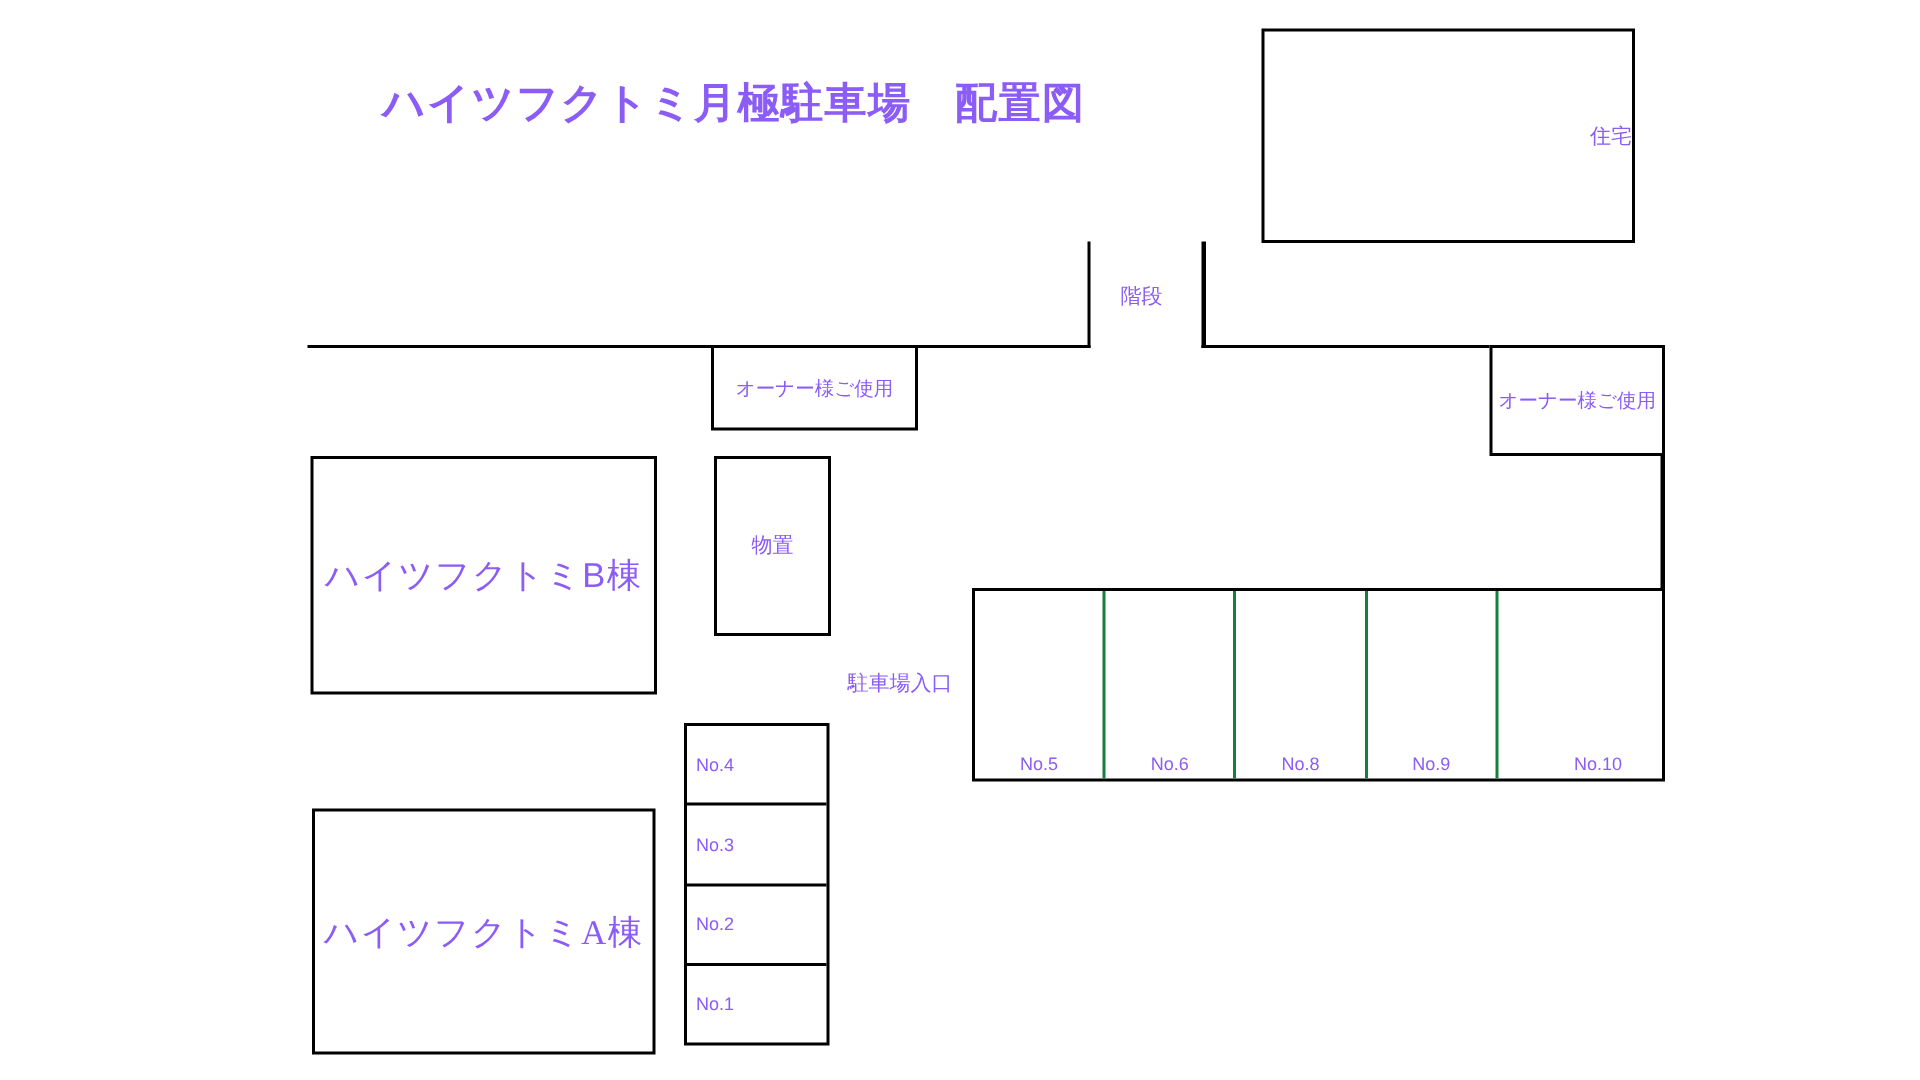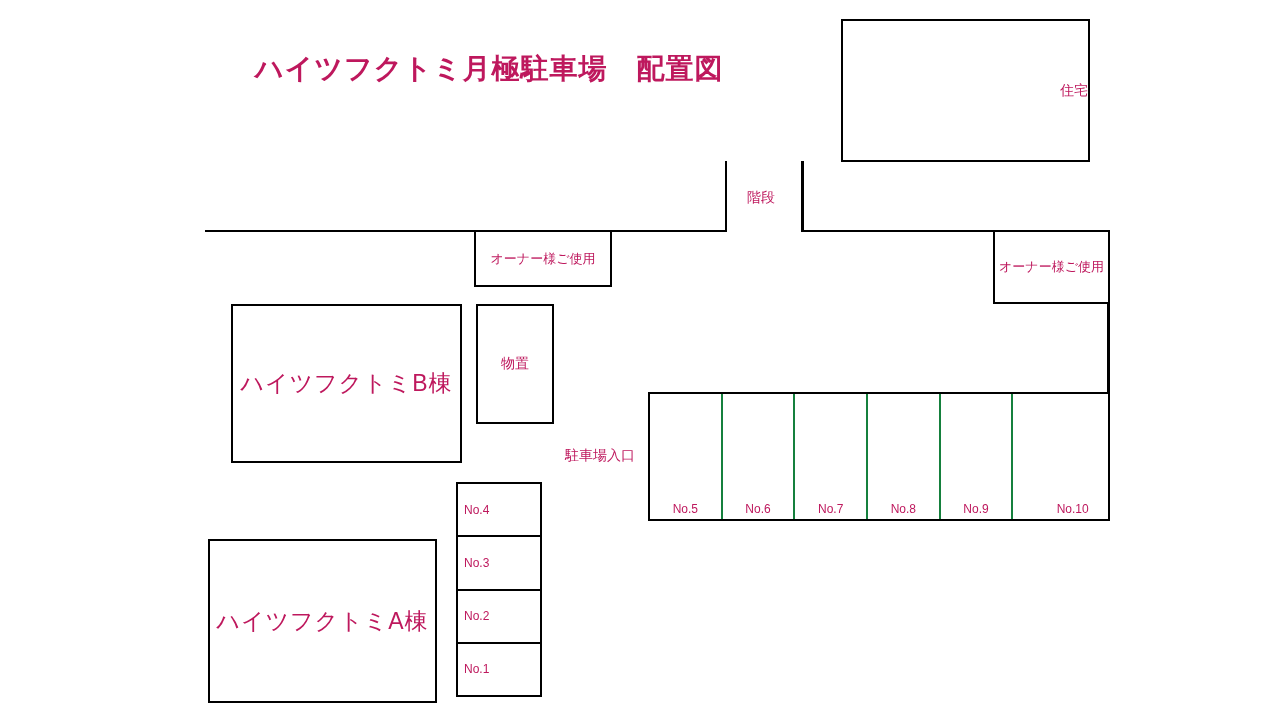--- a/index.html
+++ b/index.html
@@ -6,21 +6,21 @@
     margin: 0;
     padding: 0;
     background: #ffffff;
   }
   .canvas {
     position: relative;
     width: 1280px;
     height: 720px;
     background: #ffffff;
     font-family: "Liberation Sans", "DejaVu Sans", sans-serif;
-    color: #be185d;
+    color: #8b5cf6;
     overflow: hidden;
   }
   .abs { position: absolute; }
 
   .title {
     font-size: 28px;
     font-weight: bold;
     letter-spacing: 1px;
     white-space: nowrap;
   }
@@ -103,56 +103,53 @@
   <div class="box" style="left:474px; top:230px; width:138px; height:57px;">
     <span class="label-sm">オーナー様ご使用</span>
   </div>
 
   <div class="box" style="left:993px; top:230px; width:117px; height:74px;">
     <span class="label-sm">オーナー様ご使用</span>
   </div>
 
   <div class="line" style="left:1107px; top:303px; width:3px; height:91px;"></div>
 
-  <div class="box" style="left:207px; top:304px; width:231px; height:159px;margin-left:24px;">
+  <div class="box" style="left:207px; top:304px; width:231px; height:159px;">
     <span class="label-lg">ハイツフクトミB棟</span>
   </div>
 
   <div class="box" style="left:476px; top:304px; width:78px; height:120px;">
     <span class="label-md">物置</span>
   </div>
 
   <div class="abs label-md" style="left:565px; top:447px;text-align:center;">駐車場入口</div>
 
   <div class="parking-row" style="left:648px; top:392px; width:462px; height:129px;">
     <div class="space">
       <span class="num">No.5</span>
     </div>
     <div class="space">
       <span class="num">No.6</span>
     </div>
     <div class="space">
-      <span class="num">No.7</span>
-    </div>
-    <div class="space">
       <span class="num">No.8</span>
     </div>
     <div class="space">
       <span class="num">No.9</span>
     </div>
     <div class="space">
       <span class="num">No.10</span>
     </div>
   </div>
 
-  <div class="box" style="left:208px; top:539px; width:229px; height:164px;">
+  <div class="box" style="left:208px; top:539px; width:229px; height:164px;font-family:Liberation Serif, serif;">
     <span class="label-lg">ハイツフクトミA棟</span>
   </div>
 
-  <div class="parking-stack" style="left:456px; top:482px; width:86px; height:215px;">
+  <div class="parking-stack" style="left:456px; top:482px; width:97px; height:215px;">
     <div class="space">
       <span class="num">No.4</span>
     </div>
     <div class="space">
       <span class="num">No.3</span>
     </div>
     <div class="space">
       <span class="num">No.2</span>
     </div>
     <div class="space">

